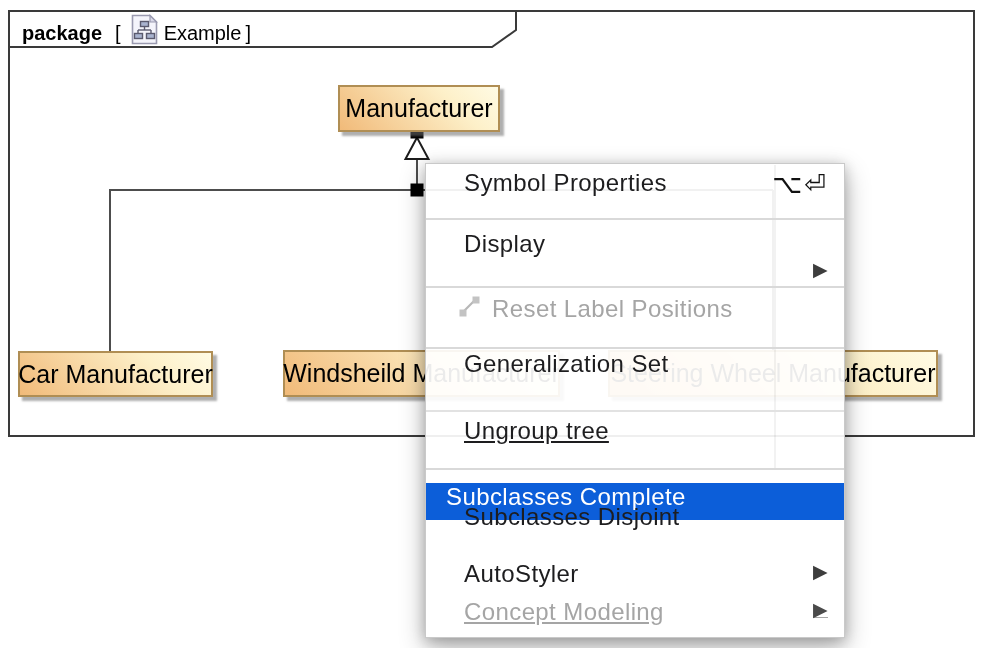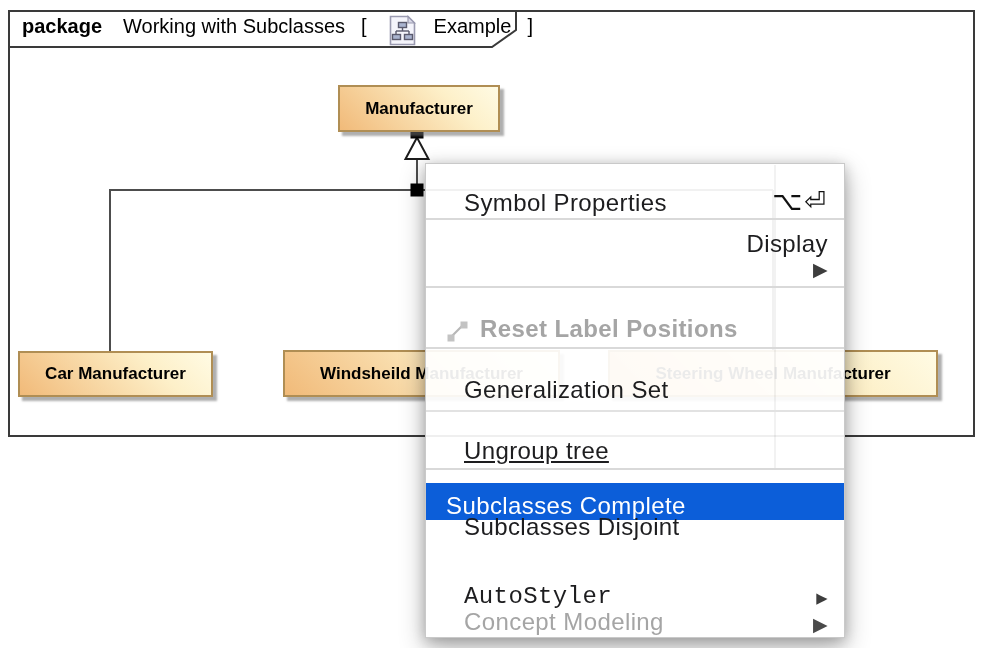--- a/index.html
+++ b/index.html
@@ -4,43 +4,43 @@
 <style>
   html,body{margin:0;padding:0;background:#ffffff;}
   .stage{position:relative;width:1000px;height:648px;background:#ffffff;overflow:hidden;
          font-family:"Liberation Sans",sans-serif;}
 
   
   .frame{position:absolute;left:8px;top:10px;width:967px;height:427px;
          border:2px solid #3a3a3a;box-sizing:border-box;background:#ffffff;}
   .overlay{position:absolute;left:0;top:0;width:1000px;height:648px;pointer-events:none;}
 
-  .tab-text{position:absolute;left:22px;top:15px;height:30px;display:flex;align-items:flex-start;
-            font-size:20px;color:#000;white-space:nowrap;gap:12px;}
+  .tab-text{position:absolute;left:22px;top:15px;height:30px;display:flex;align-items:flex-end;
+            font-size:20px;color:#000;white-space:nowrap;}
   .tab-text .kw{font-weight:bold;margin-right:9px;}
   .tab-text .br{margin:0 4px;}
   .dg-icon{margin:0 5px;}
 
   
   .uml-box{position:absolute;box-sizing:border-box;border:2px solid #b08e54;
            background:linear-gradient(45deg,#f1ba79 0%,#fdf0c9 70%,#fffbe4 100%);
            box-shadow:4px 4px 2px rgba(110,110,110,0.55);
            display:flex;align-items:center;justify-content:center;
-           font-weight:bold;font-size:17px;color:#000;white-space:nowrap;}
+           font-weight:normal;font-size:25px;color:#000;white-space:nowrap;}
   #b-manufacturer{left:338px;top:85px;width:162px;height:47px;}
   #b-car{left:18px;top:351px;width:195px;height:46px;}
   #b-windsheild{left:283px;top:350px;width:277px;height:47px;}
   #b-steering{left:608px;top:350px;width:330px;height:47px;}
 
   
   .menu{position:absolute;left:425px;top:163px;width:420px;height:475px;
         background:rgba(255,255,255,0.92);border:1px solid #c9c9c9;box-sizing:border-box;
         box-shadow:0 10px 24px rgba(0,0,0,0.30),0 2px 12px rgba(0,0,0,0.20);
         font-size:24px;color:#1d1d1f;letter-spacing:0.4px;z-index:10;}
-  .mi{position:absolute;left:0;width:100%;box-sizing:border-box;display:flex;align-items:flex-end;
+  .mi{position:absolute;left:0;width:100%;box-sizing:border-box;display:flex;align-items:flex-start;
       padding:0 16px 0 38px;}
   .mi .arrow{margin-left:auto;font-size:19px;color:#3d3d3d;}
   .mi .shortcut{margin-left:auto;font-size:26px;letter-spacing:2px;color:#111;}
   .mi.disabled{color:#a5a5a5;}
   .mi.disabled .arrow{color:#4a4a4a;}
   .mi.highlight{background:#0c5ed9;color:#ffffff;padding-left:20px;}
   .msep{position:absolute;left:0;width:100%;height:2px;background:#d9d9d9;}
   .gutter{position:absolute;left:348px;top:1px;width:2px;height:303px;background:rgba(0,0,0,0.05);}
   .reset-ic{margin-right:11px;flex:0 0 auto;}
 </style>
@@ -61,21 +61,20 @@
       <line x1="110" y1="189" x2="110" y2="351"></line>
       <line x1="773" y1="190" x2="773" y2="350"></line>
     </g>
     <polygon points="417,137.5 405.5,159 428.5,159" fill="#ffffff" stroke="#1c1c1c" stroke-width="2"></polygon>
     <rect x="410.5" y="125.5" width="13" height="13" fill="#000000"></rect>
     <rect x="410.5" y="183.5" width="13" height="13" fill="#000000"></rect>
   </svg>
 
   <div class="tab-text">
     <span class="kw">package</span>
-    <span>Working with Subclasses</span>
     <span class="br">[</span>
     <svg class="dg-icon" width="29" height="31" viewBox="0 0 29 31">
       <path d="M2.5,1.5 H20 L26.5,8 V29.5 H2.5 Z" fill="#f4f4fb" stroke="#9a9ab0" stroke-width="1.6"></path>
       <path d="M20,1.5 V8 H26.5 Z" fill="#d9d9e8" stroke="#9a9ab0" stroke-width="1.2"></path>
       <g stroke="#5a5a6e" stroke-width="1.4" fill="#a9b3cf">
         <line x1="14.5" y1="12" x2="14.5" y2="16"></line>
         <line x1="8" y1="16" x2="21" y2="16"></line>
         <line x1="8" y1="16" x2="8" y2="19"></line>
         <line x1="21" y1="16" x2="21" y2="19"></line>
         <rect x="10.5" y="7.5" width="8" height="5"></rect>
@@ -100,52 +99,52 @@
       <span class="shortcut">⌥⏎</span>
     </div>
     <div class="msep" style="top:54px;"></div>
 
     <div class="mi" style="top:66px;height:48px;flex-direction:column;">
       <span>Display</span>
       <span class="arrow">▶</span>
     </div>
     <div class="msep" style="top:122px;"></div>
 
-    <div class="mi disabled" style="top:131px;height:48px;padding-left:20px;font-weight:bold;">
+    <div class="mi disabled" style="top:131px;height:48px;padding-left:32px;">
       <svg class="reset-ic" width="23" height="23" viewBox="0 0 23 23">
         <line x1="5" y1="17" x2="17" y2="5" stroke="#b7b7b7" stroke-width="2.2"></line>
         <rect x="1.5" y="14.5" width="7" height="7" fill="#c3c3c3"></rect>
         <rect x="14.5" y="1.5" width="7" height="7" fill="#c3c3c3"></rect>
       </svg>
       <span>Reset Label Positions</span>
     </div>
     <div class="msep" style="top:183px;"></div>
 
-    <div class="mi" style="top:192px;height:48px;">
+    <div class="mi" style="top:186px;height:48px;">
       <span>Generalization Set</span>
     </div>
     <div class="msep" style="top:246px;background:#e2e2e2;"></div>
 
     <div class="mi" style="top:253px;height:48px;text-decoration:underline;">
       <span>Ungroup tree</span>
     </div>
     <div class="msep" style="top:304px;"></div>
 
     <div class="mi highlight" style="top:319px;height:37px;">
       <span>Subclasses Complete</span>
     </div>
 
     <div class="mi" style="top:339px;height:38px;">
       <span>Subclasses Disjoint</span>
     </div>
 
-    <div class="mi" style="top:408px;height:38px;font-family:Liberation Mono, monospace;">
+    <div class="mi" style="top:396px;height:38px;">
       <span>AutoStyler</span>
       <span class="arrow">▶</span>
     </div>
 
-    <div class="mi disabled" style="top:434px;height:38px;">
+    <div class="mi disabled" style="top:434px;height:38px;text-decoration:underline;">
       <span>Concept Modeling</span>
       <span class="arrow">▶</span>
     </div>
   </div>
 
 </div>
 
 </body></html>

